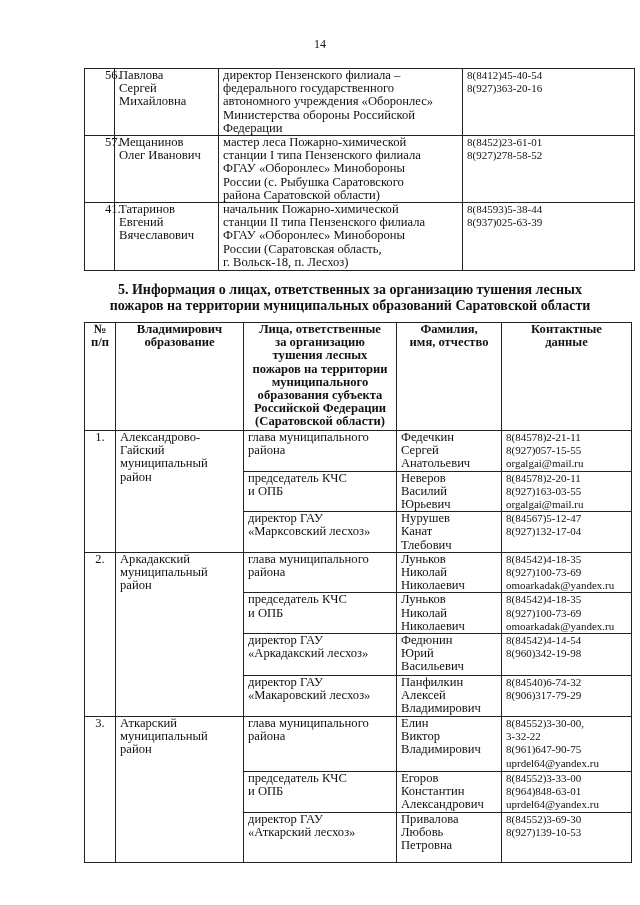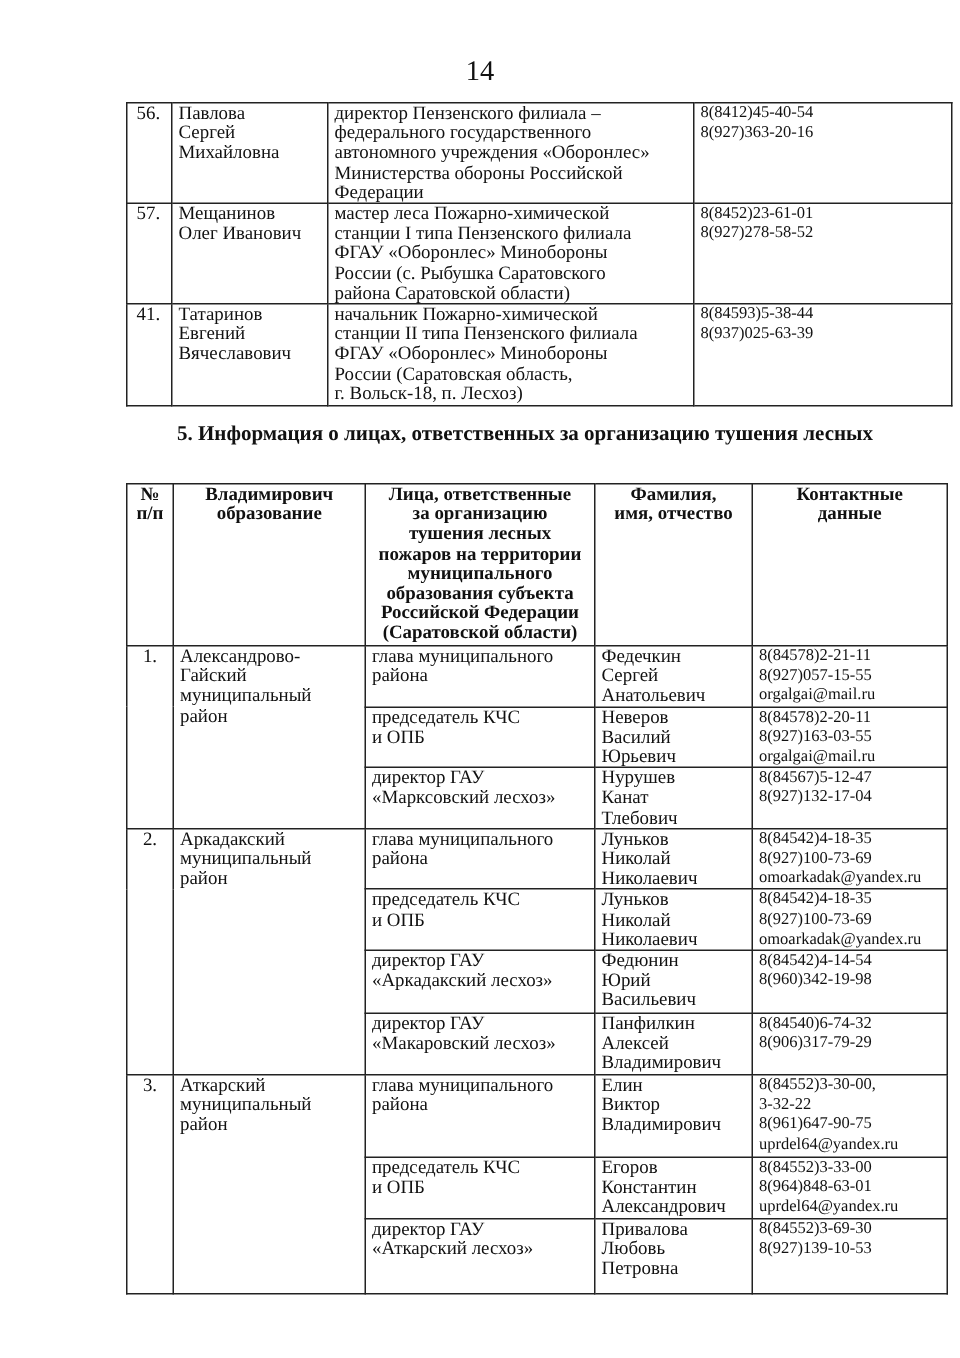--- a/index.html
+++ b/index.html
@@ -1,23 +1,23 @@
 <!DOCTYPE html>
 <html><head>
 <meta charset="utf-8">
 <style>
   html, body { margin:0; padding:0; background:#fff; }
   body { width:640px; height:905px; position:relative; overflow:hidden;
          font-family:"Liberation Serif","DejaVu Serif",serif; color:#111; }
-  .page-num { position:absolute; top:37px; left:0; width:640px; text-align:center; font-size:19px; }
+  .page-num { position:absolute; top:37px; left:0; width:640px; text-align:center; font-size:12px; }
   table { border-collapse:collapse; position:absolute; font-size:12.6px; line-height:13.2px; table-layout:fixed; }
   td, th { border:1.3px solid #222; vertical-align:top; padding:0 4px; text-align:left; }
   th { font-weight:bold; text-align:center; }
   .t1 { top:68px; left:84px; width:550px; }
-  .t1 td.num { padding-left:6px; }
+  .t1 td.num { padding-left:20px; }
   .t2 { top:322px; left:84px; width:547px; }
   .t2 td.num { text-align:center; }
   .contact { font-size:11px; }
   .heading { position:absolute; top:282px; left:70px; width:560px; text-align:center;
              font-weight:bold; font-size:14px; line-height:16px; }
   .line { display:block; white-space:nowrap; }
 </style>
 </head>
 <body>
 
@@ -85,20 +85,21 @@
         <td class="contact">
           <span class="line">8(84593)5-38-44</span>
           <span class="line">8(937)025-63-39</span>
         </td>
       </tr>
     </tbody>
 </table>
 
 <div class="heading">
   <span class="line">5. Информация о лицах, ответственных за организацию тушения лесных</span>
+  <span class="line">пожаров на территории муниципальных образований Саратовской области</span>
 </div>
 
 <table class="t2">
   <colgroup>
       <col style="width:31px">
       <col style="width:128px">
       <col style="width:153px">
       <col style="width:105px">
       <col style="width:130px">
     </colgroup>

